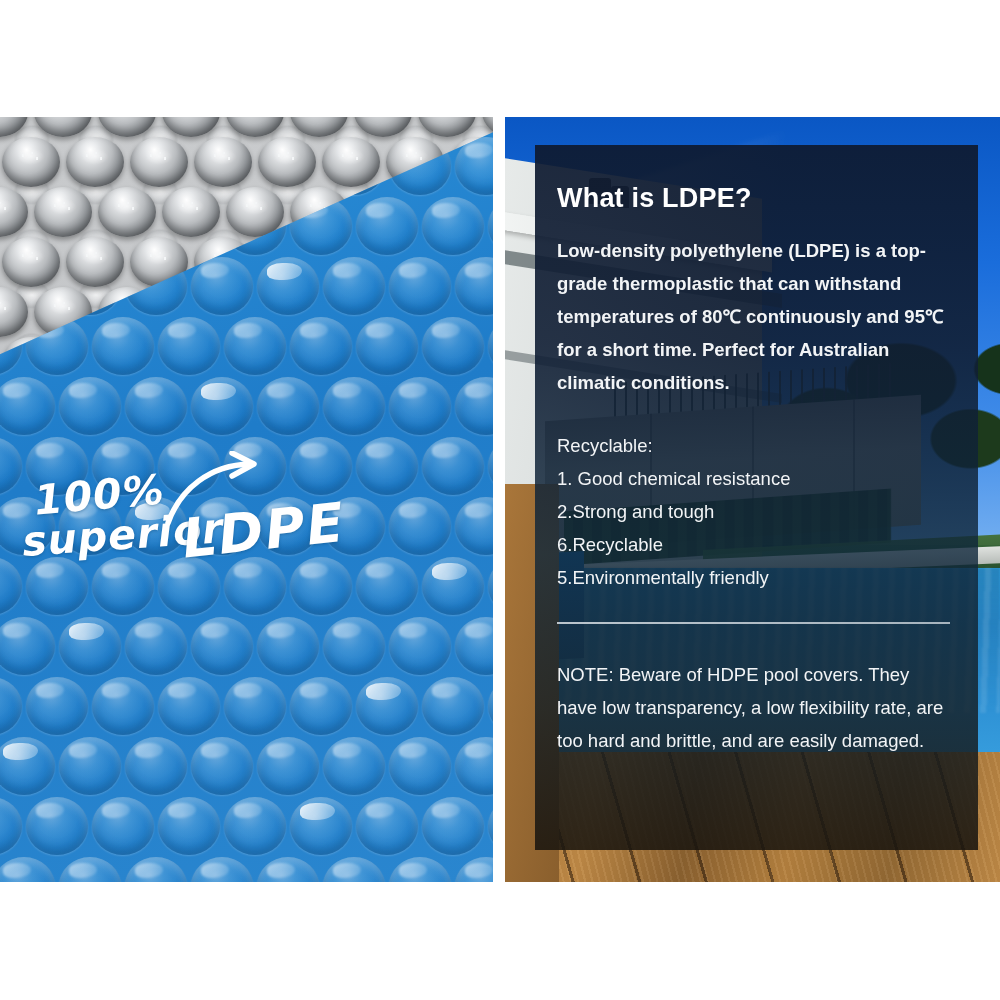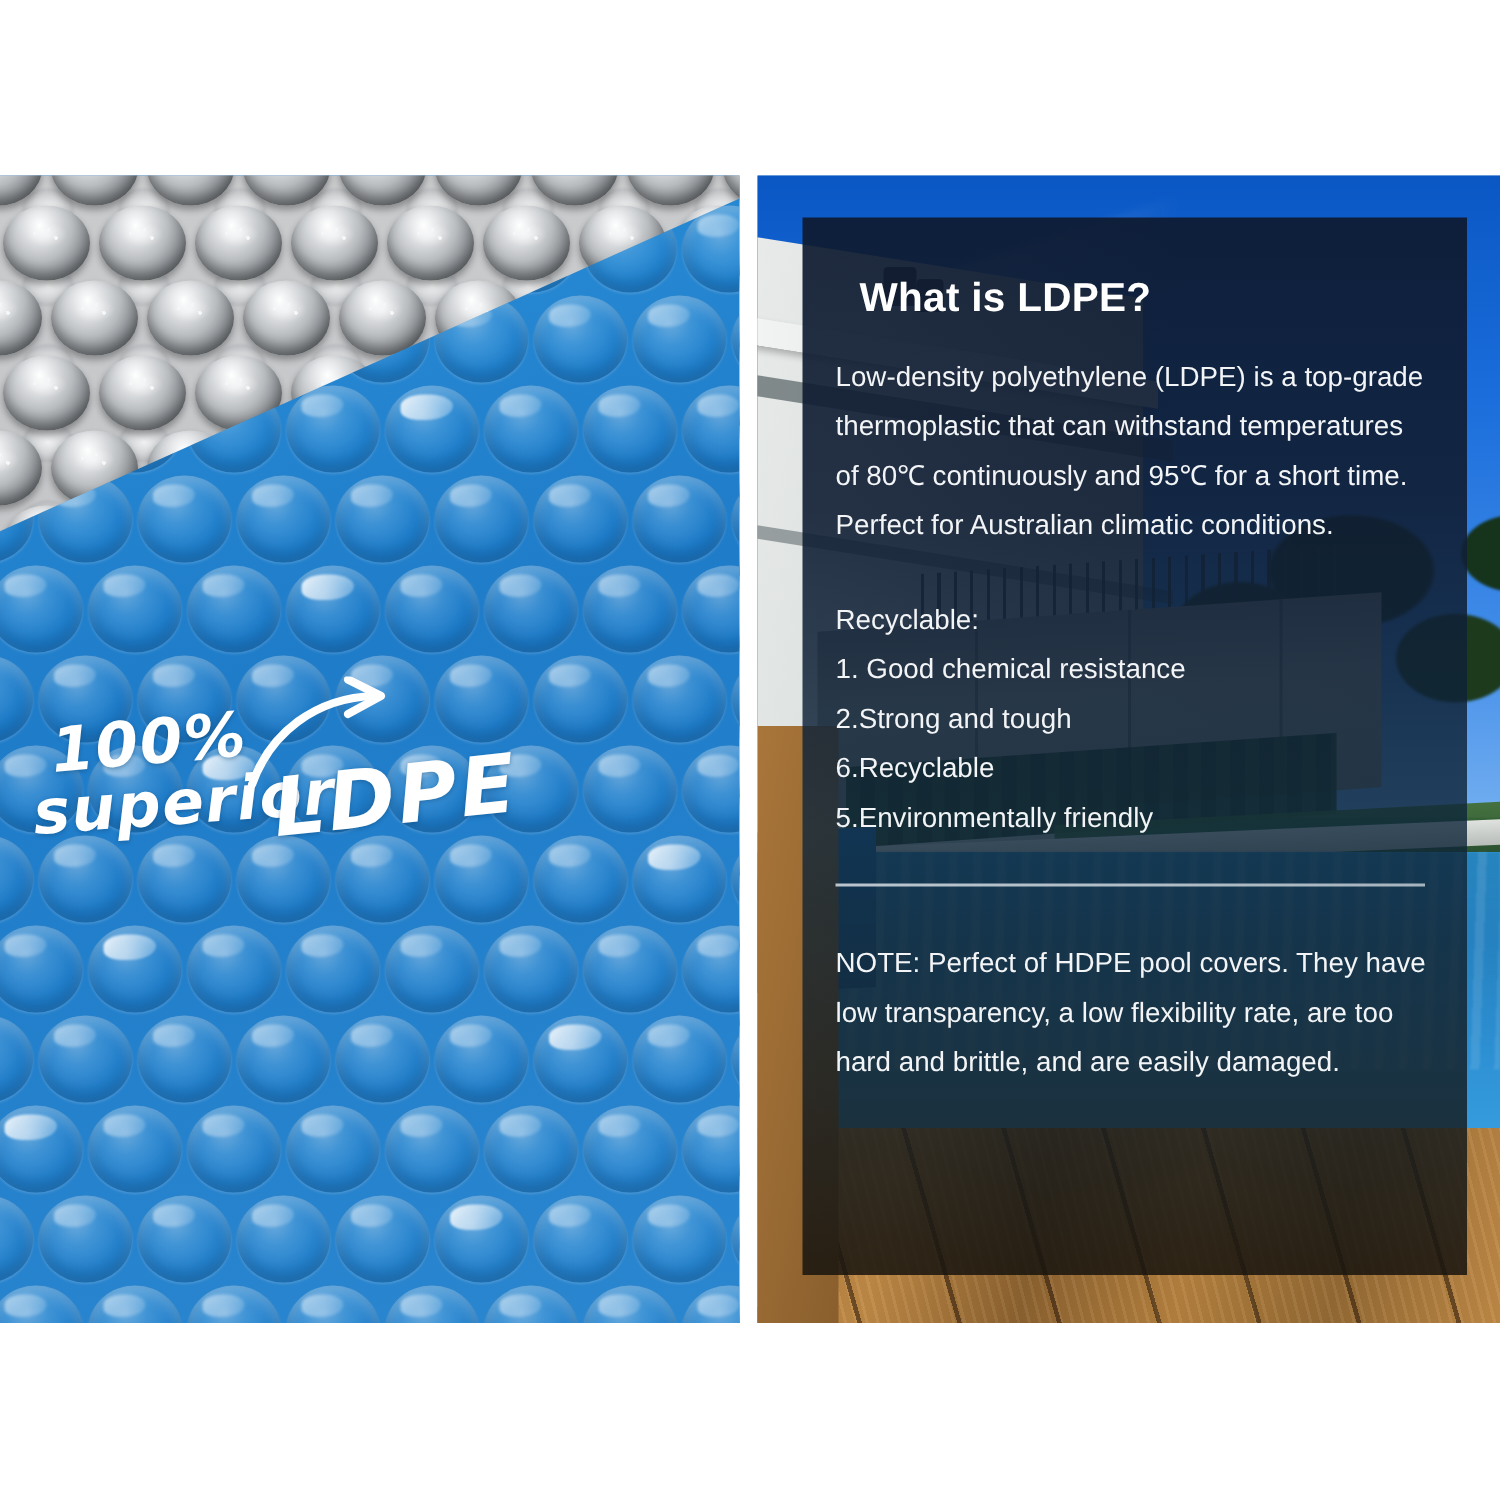--- a/index.html
+++ b/index.html
@@ -186,25 +186,25 @@
     background:linear-gradient(100deg,#a9763a,#8a5f2d);
   }
 
   
   .info-panel{
     position:absolute;left:535px;top:145px;width:443px;height:705px;
     background:linear-gradient(180deg, rgba(14,26,48,.93) 0%, rgba(16,30,52,.90) 28%, rgba(14,38,58,.80) 58%, rgba(20,30,36,.82) 80%, rgba(24,20,14,.86) 100%);
     box-sizing:border-box;padding:38px 26px 0 22px;
   }
   .panel-title{
-    margin:0 0 20px 16px;color:#ffffff;font-size:27px;font-weight:bold;
+    margin:0 0 20px 0;color:#ffffff;font-size:27px;font-weight:bold;
     letter-spacing:.2px;
   }
   .panel-para{
-    margin:0;color:#f2f4f6;font-size:18.5px;line-height:33px;font-weight:400;
+    margin:0;color:#f2f4f6;font-size:18.5px;line-height:33px;font-weight:700;
   }
   .props-head{
     margin:30px 0 0 0;color:#f2f4f6;font-size:18.5px;line-height:33px;
   }
   .props-list{margin:0;padding:0;list-style:none;}
   .props-list li{color:#f2f4f6;font-size:18.5px;line-height:33px;}
   .divider{
     margin:28px 0 0 0;height:2px;width:393px;
     background:linear-gradient(90deg,rgba(215,222,228,.85),rgba(215,222,228,.75));
   }
@@ -528,16 +528,16 @@
     <h2 class="panel-title">What is LDPE?</h2>
     <p class="panel-para">Low-density polyethylene (LDPE) is a top-grade thermoplastic that can withstand temperatures of 80℃ continuously and 95℃ for a short time. Perfect for Australian climatic conditions.</p>
     <p class="props-head">Recyclable:</p>
     <ul class="props-list" id="propsList">
         <li>1. Good chemical resistance</li>
         <li>2.Strong and tough</li>
         <li>6.Recyclable</li>
         <li>5.Environmentally friendly</li>
       </ul>
     <div class="divider"></div>
-    <p class="note-para">NOTE: Perfect of HDPE pool covers. They have low transparency, a low flexibility rate, are too hard and brittle, and are easily damaged.</p>
+    <p class="note-para">NOTE: Beware of HDPE pool covers. They have low transparency, a low flexibility rate, are too hard and brittle, and are easily damaged.</p>
   </div>
 
 </div>
 
 </body></html>

